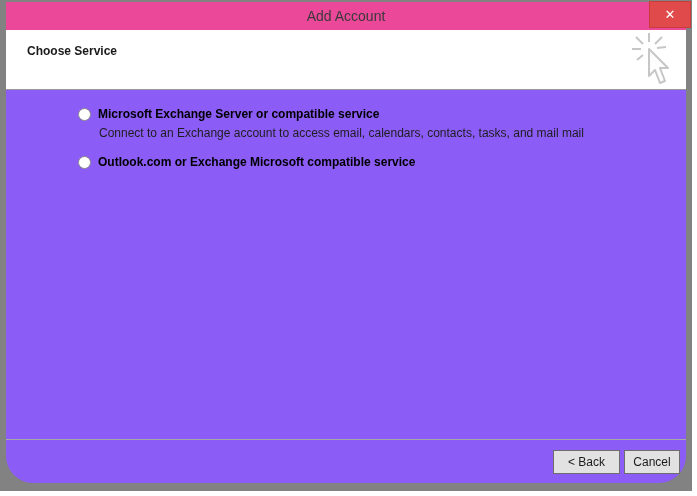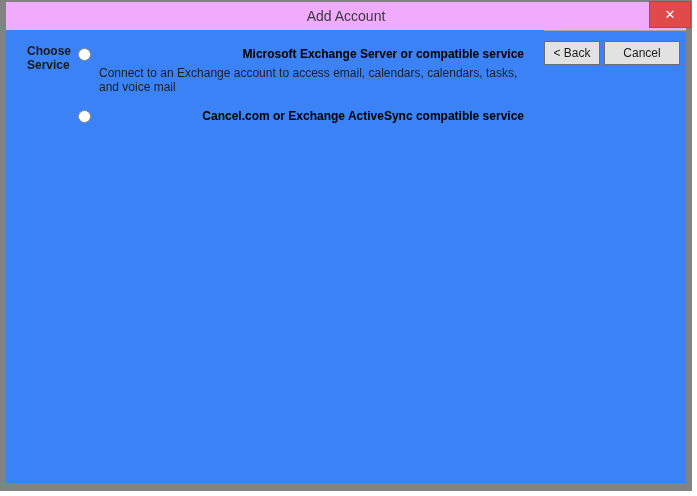--- a/index.html
+++ b/index.html
@@ -12,21 +12,21 @@
   .dialog {
     position: absolute; left: 0; top: 0;
     width: 692px; height: 491px;
     background: #828282;
     padding: 2px 6px 8px 6px;
   }
   
   .titlebar {
     position: relative;
     height: 28px;
-    background: #f0abfc;
+    background: #ec4899;
   }
   .title-text {
     position: absolute; left: 0; right: 0; top: 0;
     text-align: center;
     line-height: 28px;
     font-size: 14px;
     color: #3a3a3a;
   }
   .close-btn {
     position: absolute;
@@ -36,23 +36,24 @@
     border: 1px solid #c83c3c;
     color: #ffffff;
     font-size: 13px;
     line-height: 25px;
     text-align: center;
     cursor: pointer;
     z-index: 5;
   }
   .window-body {
     height: 453px;
-    background: #3b82f6;
+    background: #8b5cf6;
     display: flex;
-    flex-direction: row;
+    flex-direction: column;
+    border-radius: 27px;
   }
   
   .header {
     position: relative;
     height: 60px;
     background: #ffffff;
     border-bottom: 1px solid #9a9a9a;
     flex: 0 0 auto;
   }
   .header-title {
@@ -70,21 +71,20 @@
   
   .main {
     flex: 1 1 auto;
     padding: 17px 20px 0 72px;
   }
   .option { margin-bottom: 15px; }
   .option-row {
     display: flex;
     align-items: center;
     cursor: pointer;
-    justify-content: space-between;
   }
   .radio {
     width: 13px; height: 13px;
     border: 1px solid #8a8a8a;
     border-radius: 50%;
     background: #ffffff;
     margin-right: 7px;
     position: relative;
     flex: 0 0 auto;
   }
@@ -121,23 +121,23 @@
   .btn {
     height: 24px;
     background: #e2e2e2;
     border: 1px solid #6e6e6e;
     font-family: "Liberation Sans", "DejaVu Sans", sans-serif;
     font-size: 12px;
     color: #1a1a1a;
     cursor: pointer;
     padding: 0;
   }
-  .btn-back { width: 56px; margin-right: 4px; }
+  .btn-back { width: 67px; margin-right: 4px; }
   .btn-next { width: 70px; margin-right: 16px; border: 2px solid #4a9cd6; }
-  .btn-cancel { width: 76px; }
+  .btn-cancel { width: 56px; }
 </style>
 </head>
 <body>
 
 <div class="dialog">
 
   <div class="titlebar">
     <div class="title-text">Add Account</div>
     <div class="close-btn">
       <span>✕</span>
@@ -161,27 +161,27 @@
       </svg>
     </div>
 
     <div class="main">
 
       <div class="option">
         <div class="option-row">
           <span class="radio"></span>
           <span class="option-label">Microsoft Exchange Server or compatible service</span>
         </div>
-        <div class="option-desc">Connect to an Exchange account to access email, calendars, calendars, tasks, and voice mail</div>
+        <div class="option-desc">Connect to an Exchange account to access email, calendars, contacts, tasks, and mail mail</div>
       </div>
 
       <div class="option">
         <div class="option-row">
           <span class="radio"></span>
-          <span class="option-label">Cancel.com or Exchange ActiveSync compatible service</span>
+          <span class="option-label">Outlook.com or Exchange Microsoft compatible service</span>
         </div>
       </div>
 
       <div class="option">
       </div>
 
     </div>
 
     <div class="footer">
       <button class="btn btn-back">&lt; Back</button>

